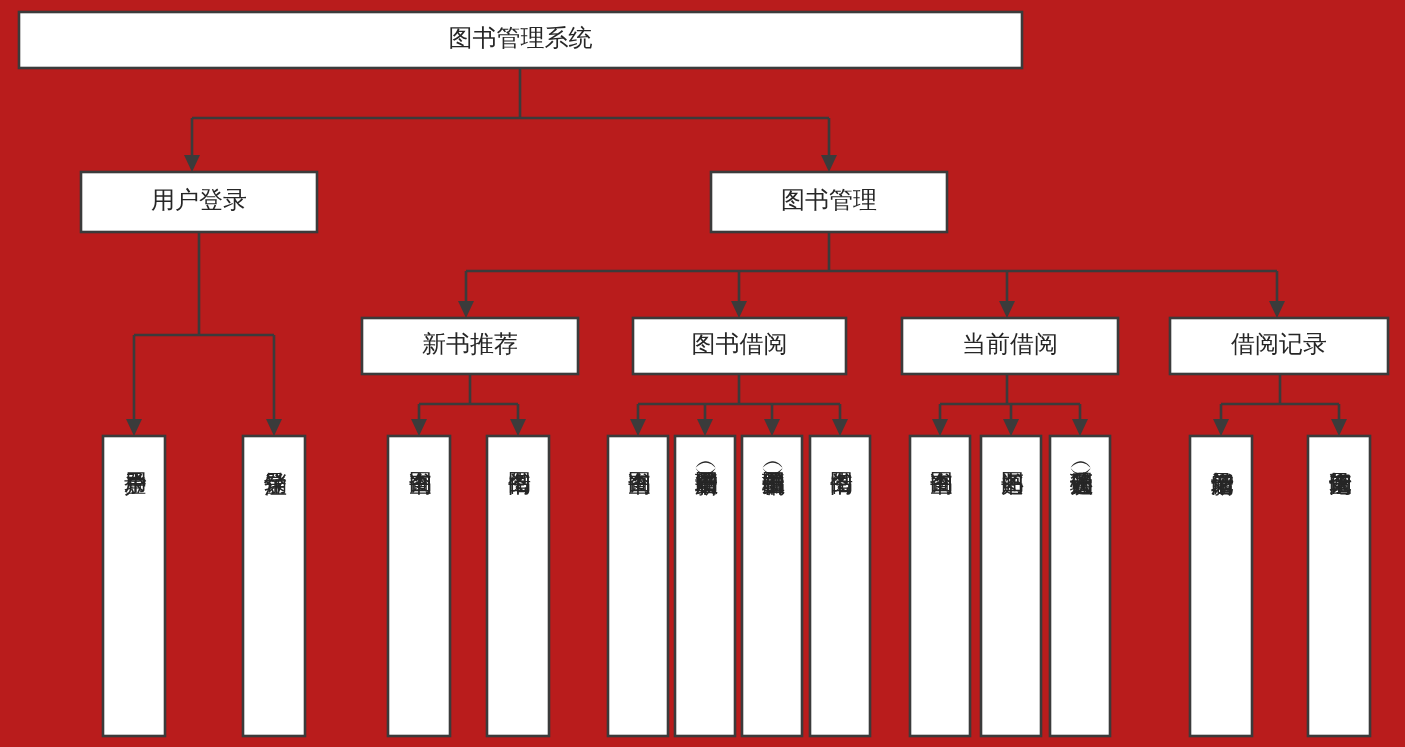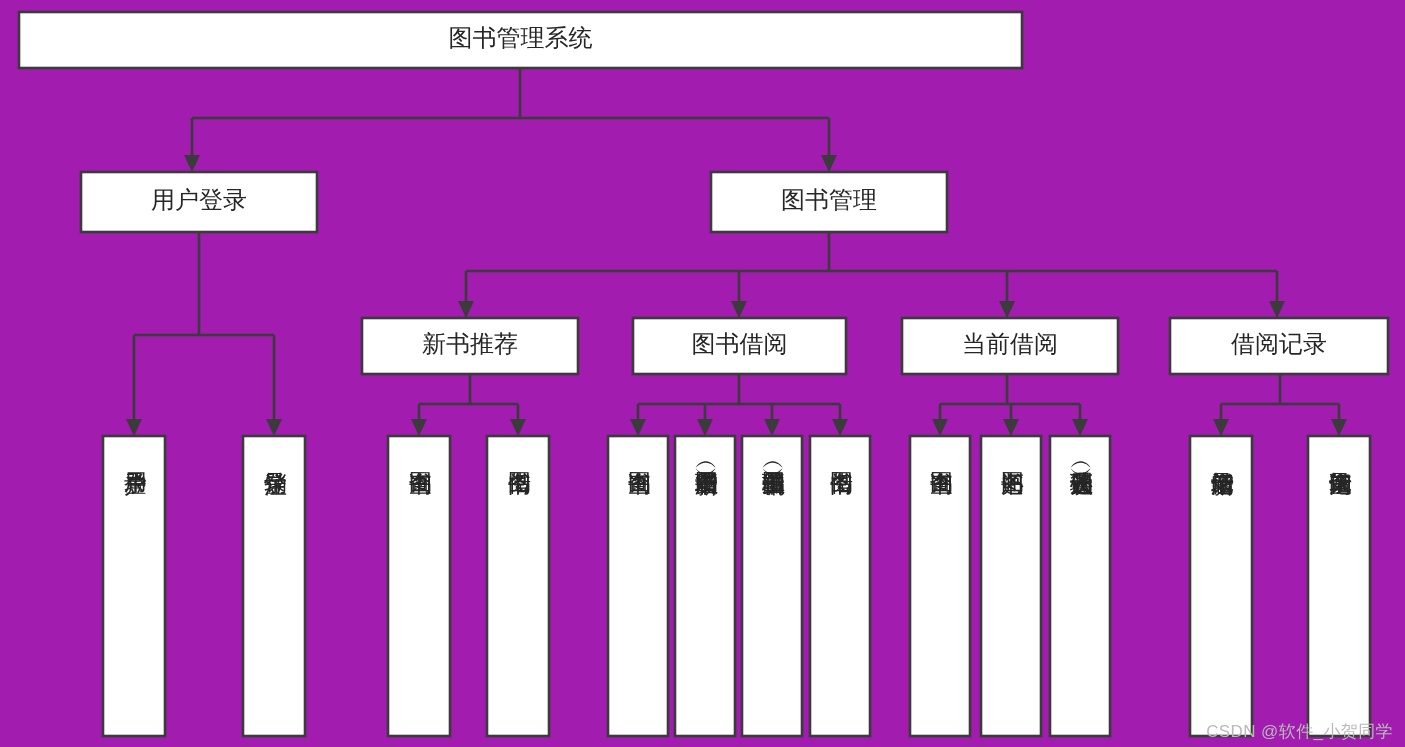--- a/index.html
+++ b/index.html
@@ -7,21 +7,21 @@
     padding: 0;
     background: #ffffff;
   }
   body {
     font-family: "Liberation Sans", "DejaVu Sans", sans-serif;
   }
   #diagram-root {
     position: relative;
     width: 1405px;
     height: 747px;
-    background: #a21caf;
+    background: #b91c1c;
     overflow: hidden;
   }
   svg.diagram-canvas {
     position: absolute;
     left: 0;
     top: 0;
     width: 1405px;
     height: 747px;
   }
   .node-box {
@@ -200,14 +200,13 @@
         <g>
           <rect x="1190" y="436" width="62" height="300" class="node-box"></rect>
           <text x="1221" y="454" class="node-label vertical" dominant-baseline="hanging">新增借阅记录</text>
         </g>
         <g>
           <rect x="1308" y="436" width="62" height="300" class="node-box"></rect>
           <text x="1339" y="454" class="node-label vertical" dominant-baseline="hanging">查询借阅记录</text>
         </g>
       </g>
   </svg>
-  <div class="watermark">CSDN @软件_小贺同学</div>
 </div>
 
 </body></html>

